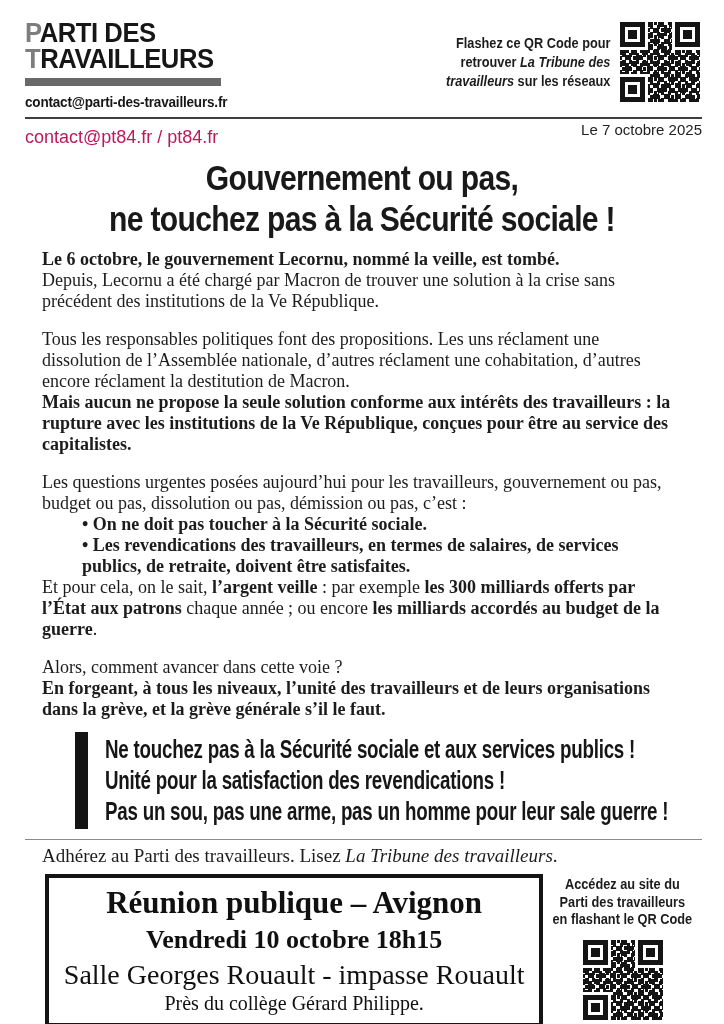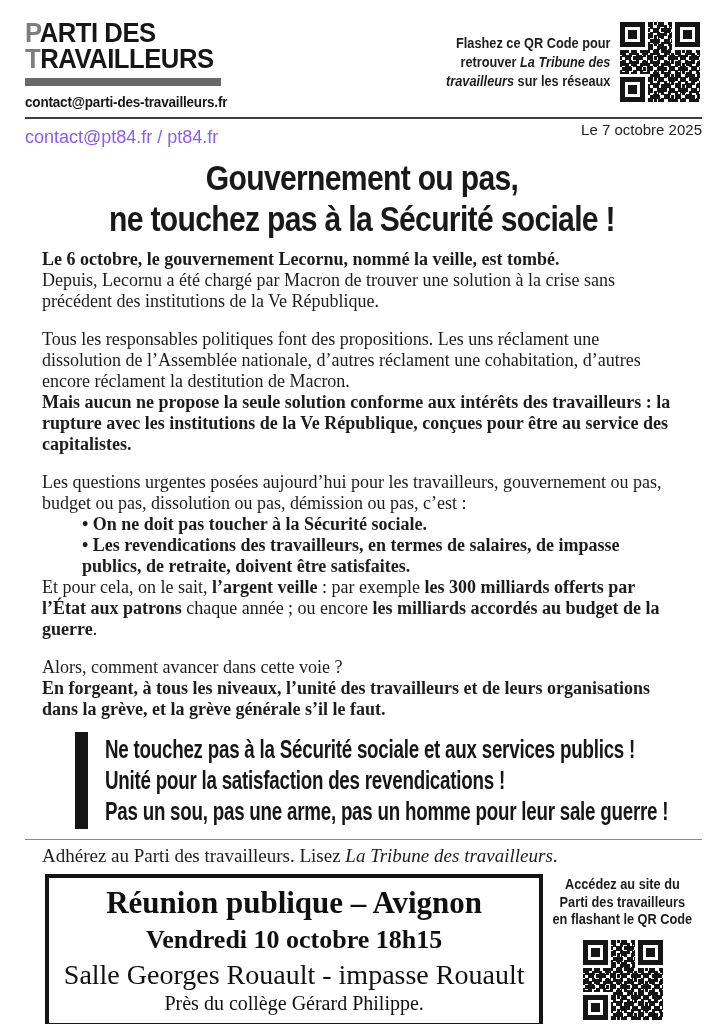--- a/index.html
+++ b/index.html
@@ -25,21 +25,21 @@
       repeating-conic-gradient(transparent 0% 25%, #141414 25% 50%);
     background-size:11px 11px, 7px 7px; background-position:0 0, 2px 3px; }
   .finder { position:absolute; width:25px; height:25px; border:5px solid #141414; background:#fff; box-shadow:0 0 0 3px #fff; display:flex; align-items:center; justify-content:center; }
   .finder > div { width:9px; height:9px; background:#141414; }
   .f-tl { top:2px; left:2px; } .f-tr { top:2px; right:2px; } .f-bl { bottom:2px; left:2px; }
 
   
   .rule-dark { border-top:2px solid #3f3f3f; margin:6px 22px 0 25px; }
   .subheader { position:relative; height:32px; }
   .date { position:absolute; top:2px; right:22px; font-family:"Liberation Sans", sans-serif; font-size:15px; line-height:18px; color:#222; }
-  .contact2 { position:absolute; top:7px; left:25px; font-family:"Liberation Sans", sans-serif; font-size:18px; line-height:22px; color:#8b5cf6; }
+  .contact2 { position:absolute; top:7px; left:25px; font-family:"Liberation Sans", sans-serif; font-size:18px; line-height:22px; color:#be185d; }
 
   
   .title { margin-top:6px; text-align:center; font-family:"Liberation Sans", sans-serif; font-weight:bold; font-size:35px; line-height:41px; letter-spacing:-0.8px; color:#191919; transform:scaleX(0.86); }
   .title div { white-space:nowrap; }
 
   
   .bodytext { margin:10px 42px 0; font-size:18px; line-height:21px; color:#1c1c1c; }
   .para { margin-bottom:17px; }
   .para:last-child { margin-bottom:0; }
   .blk { display:block; }
@@ -113,21 +113,21 @@
       <strong class="blk">Le 6 octobre, le gouvernement Lecornu, nommé la veille, est tombé.</strong>
       <span>Depuis, Lecornu a été chargé par Macron de trouver une solution à la crise sans précédent des institutions de la Ve République.</span>
     </p>
     <p class="para">
       <span class="blk">Tous les responsables politiques font des propositions. Les uns réclament une dissolution de l’Assemblée nationale, d’autres réclament une cohabitation, d’autres encore réclament la destitution de Macron.</span>
       <strong class="blk">Mais aucun ne propose la seule solution conforme aux intérêts des travailleurs&nbsp;: la rupture avec les institutions de la Ve République, conçues pour être au service des capitalistes.</strong>
     </p>
     <p class="para">
       <span class="blk">Les questions urgentes posées aujourd’hui pour les travailleurs, gouvernement ou pas, budget ou pas, dissolution ou pas, démission ou pas, c’est&nbsp;:</span>
       <span class="bullet"><span>•</span> <span>On ne doit pas toucher à la Sécurité sociale.</span></span>
-      <span class="bullet"><span>•</span> <span>Les revendications des travailleurs, en termes de salaires, de impasse publics, de retraite, doivent être satisfaites.</span></span>
+      <span class="bullet"><span>•</span> <span>Les revendications des travailleurs, en termes de salaires, de services publics, de retraite, doivent être satisfaites.</span></span>
       <span class="blk"><span>Et pour cela, on le sait, </span><strong>l’argent veille</strong><span>&nbsp;: par exemple </span><strong>les 300 milliards offerts par l’État aux patrons</strong><span> chaque année&nbsp;; ou encore </span><strong>les milliards accordés au budget de la guerre</strong><span>.</span></span>
     </p>
     <p class="para">
       <span class="blk">Alors, comment avancer dans cette voie&nbsp;?</span>
       <strong class="blk">En forgeant, à tous les niveaux, l’unité des travailleurs et de leurs organisations dans la grève, et la grève générale s’il le faut.</strong>
     </p>
   </div>
 
   <div class="quote">
     <div class="quote-text">

